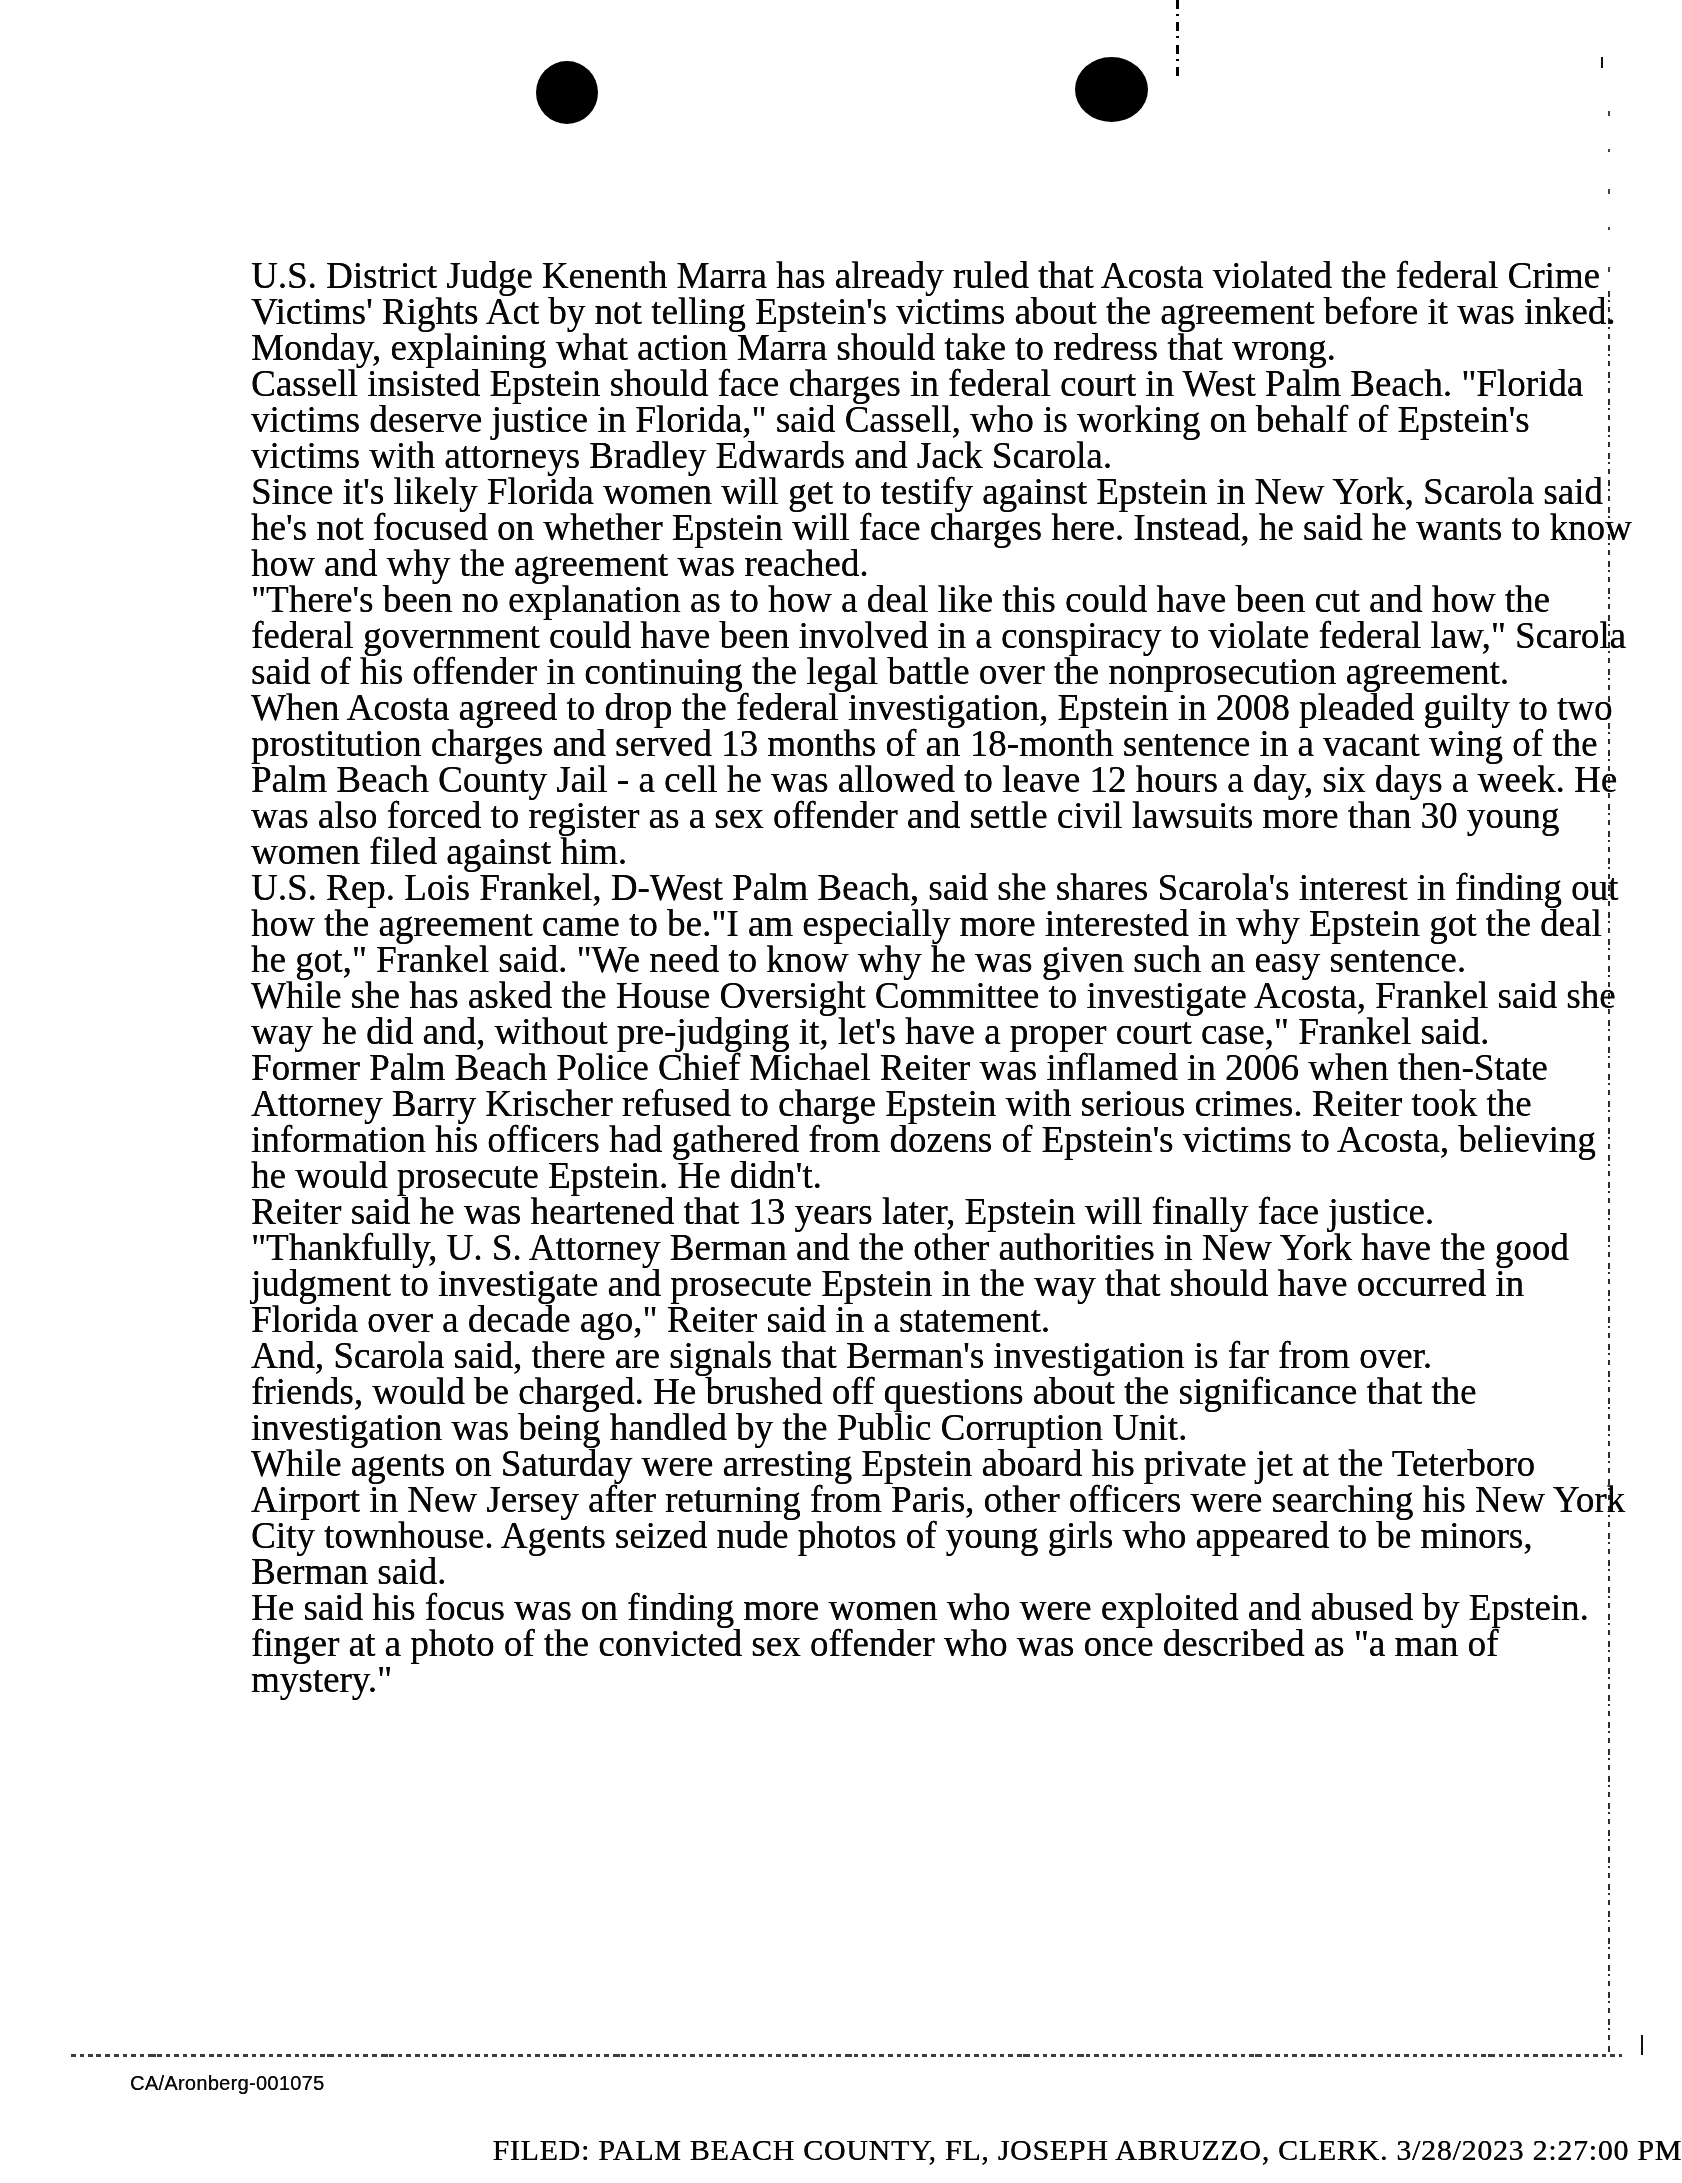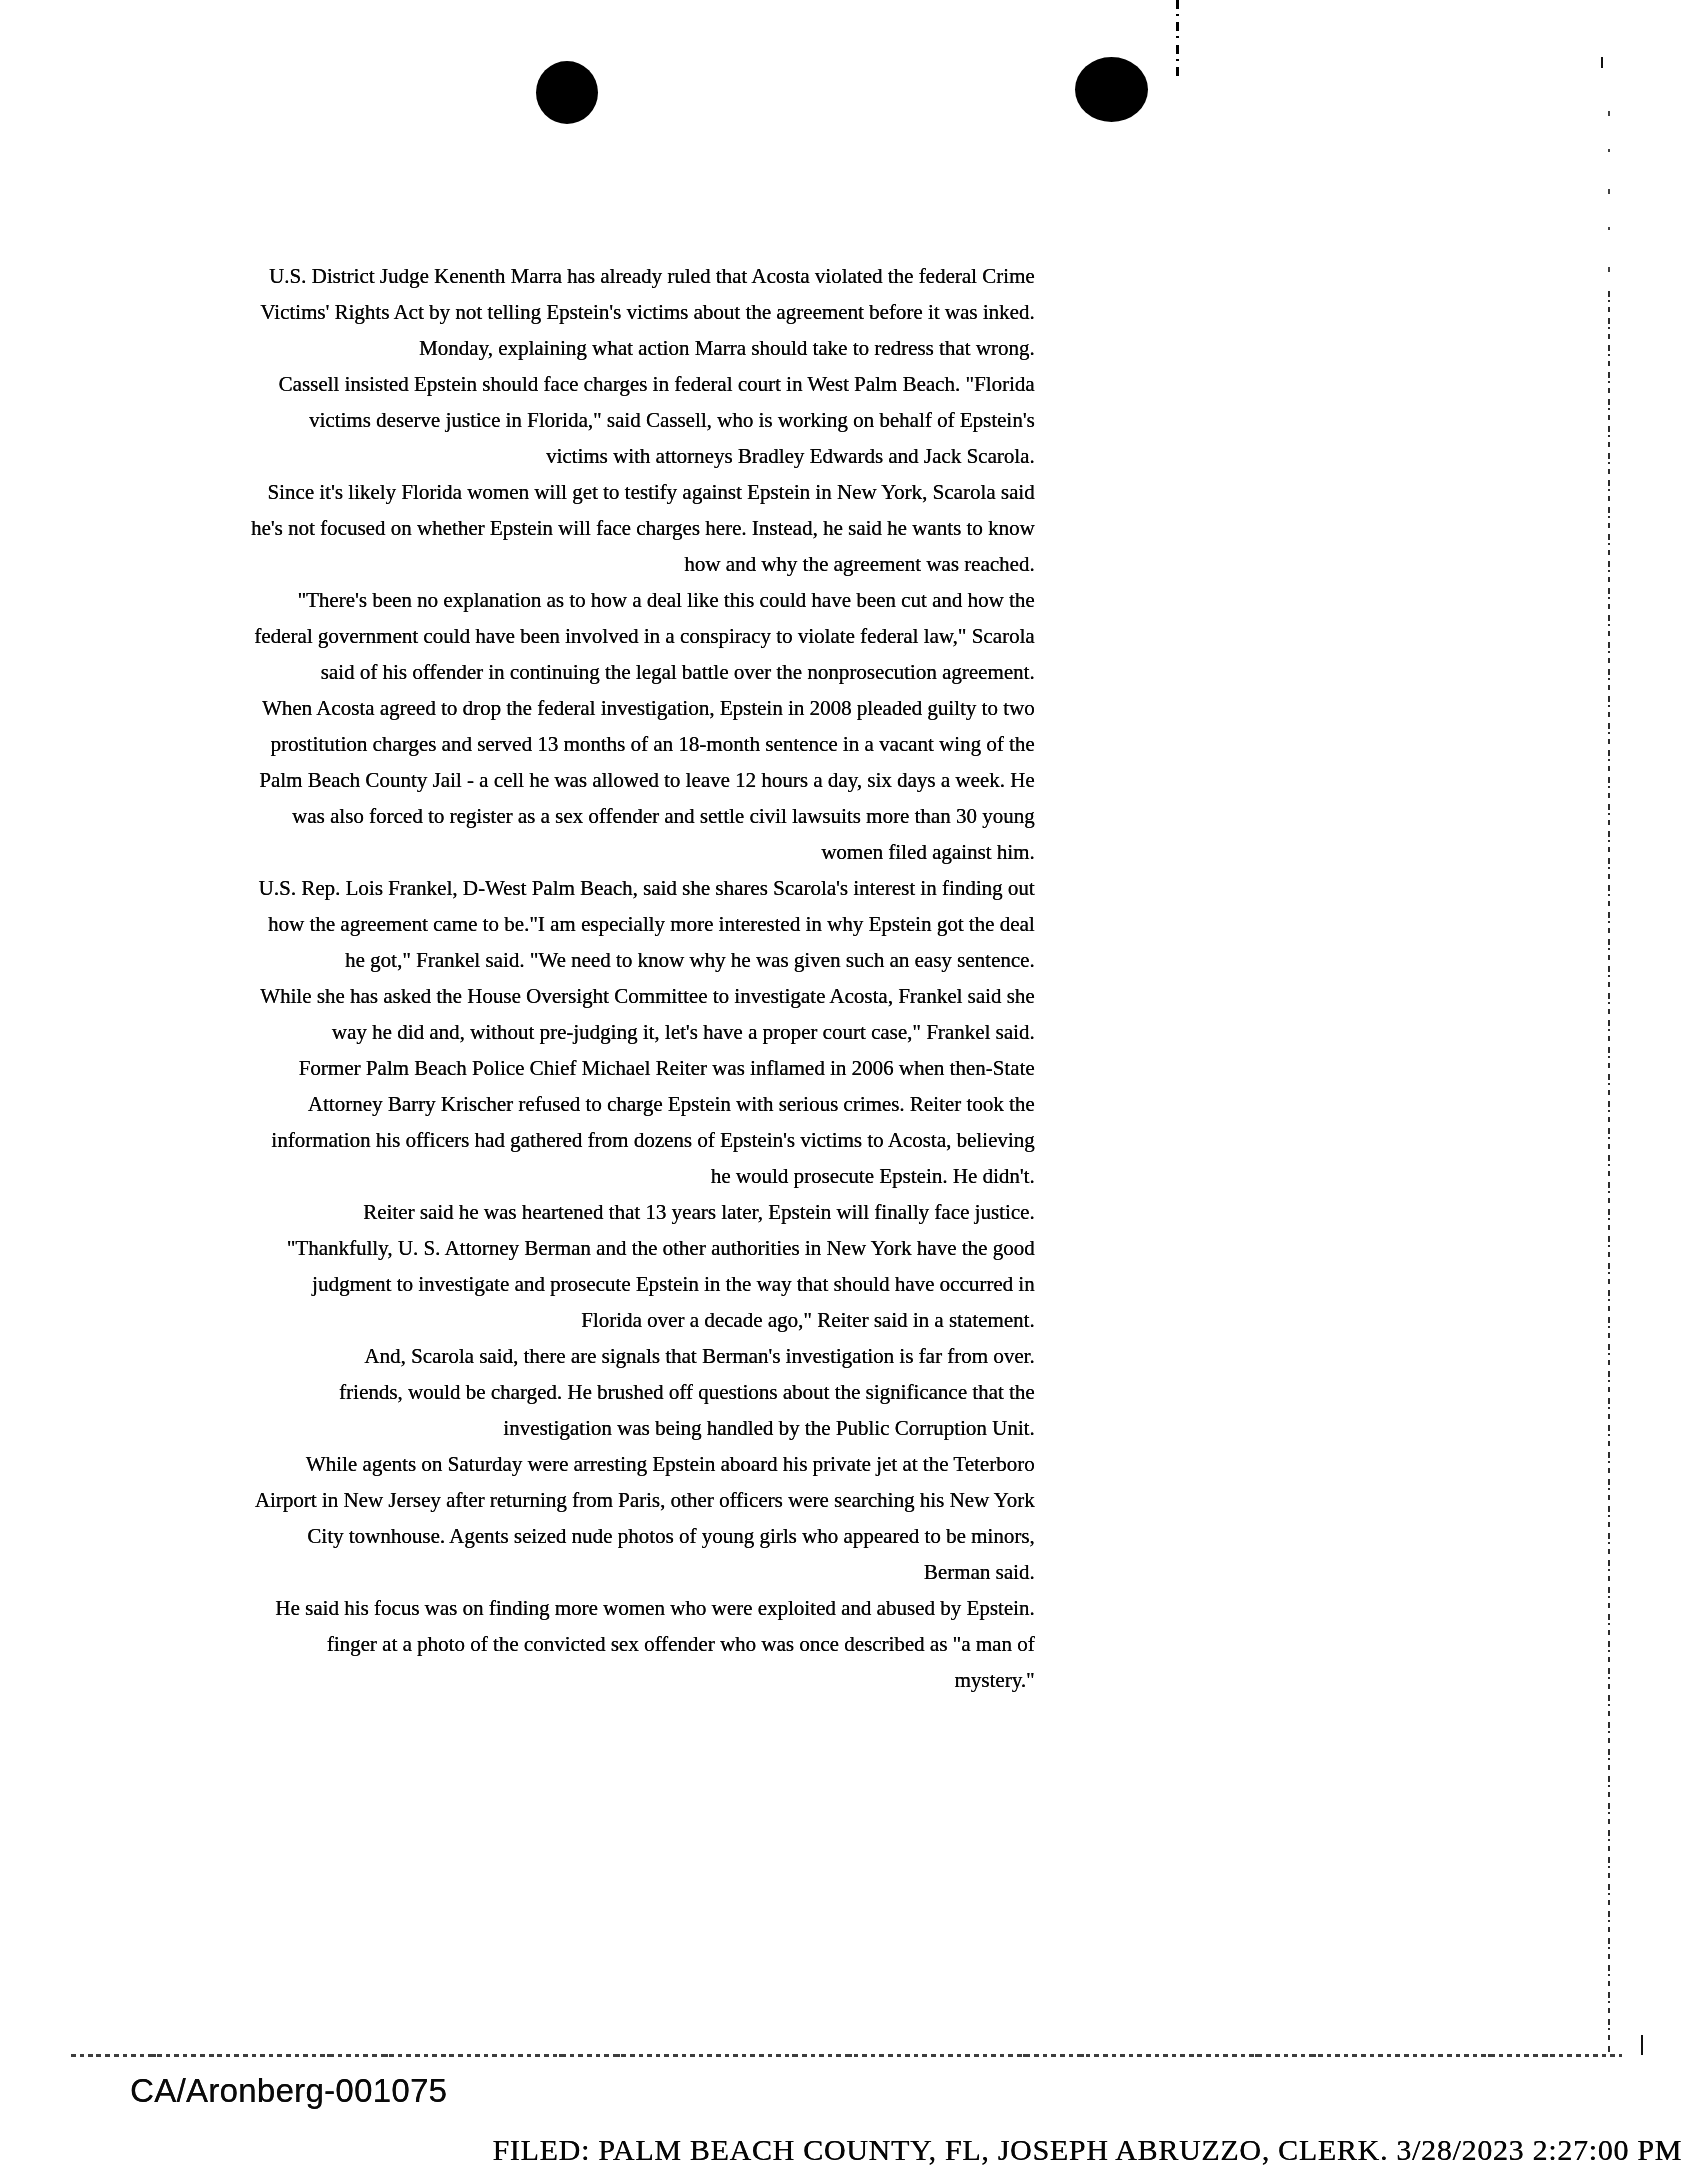--- a/index.html
+++ b/index.html
@@ -35,37 +35,36 @@
     opacity:.9;
   }
   .tick{
     position:absolute;display:block;background:#111;
   }
   .tick-topright{left:1601px;top:57px;width:2px;height:10.6px;}
   .tick-bottomright{left:1641px;top:2035px;width:2px;height:20px;}
   
   .body-text{
     position:absolute;left:251px;top:258px;
-    font-size:21px;line-height:36px;color:#060606;
+    font-size:37px;line-height:36px;color:#060606;
     text-shadow:0.2px 0 0 currentColor;
-    text-align:right;
   }
   .text-line{white-space:pre;}
   
   .hdots{
     position:absolute;left:71px;top:2054px;width:1551px;height:2.6px;display:block;
     background:
       repeating-linear-gradient(90deg,#1c1c1c 0 4.6px,transparent 4.6px 8.6px),
       repeating-linear-gradient(90deg,transparent 0 24.5px,#1c1c1c 24.5px 27px,transparent 27px 58px);
     opacity:.85;
   }
   .bates{
     position:absolute;left:130px;top:2072px;
     font-family:"Liberation Sans", sans-serif;
-    font-size:33px;color:#0a0a0a;letter-spacing:0.3px;
+    font-size:20px;color:#0a0a0a;letter-spacing:0.3px;
     text-shadow:0.2px 0 0 currentColor;
   }
   .filed{
     position:absolute;left:0;top:2133px;width:100%;
     text-align:right;font-family:"Liberation Serif", serif;
     font-size:30px;color:#050505;letter-spacing:0.7px;
     text-shadow:0.3px 0 0 currentColor;
   }
 </style>
 </head>

